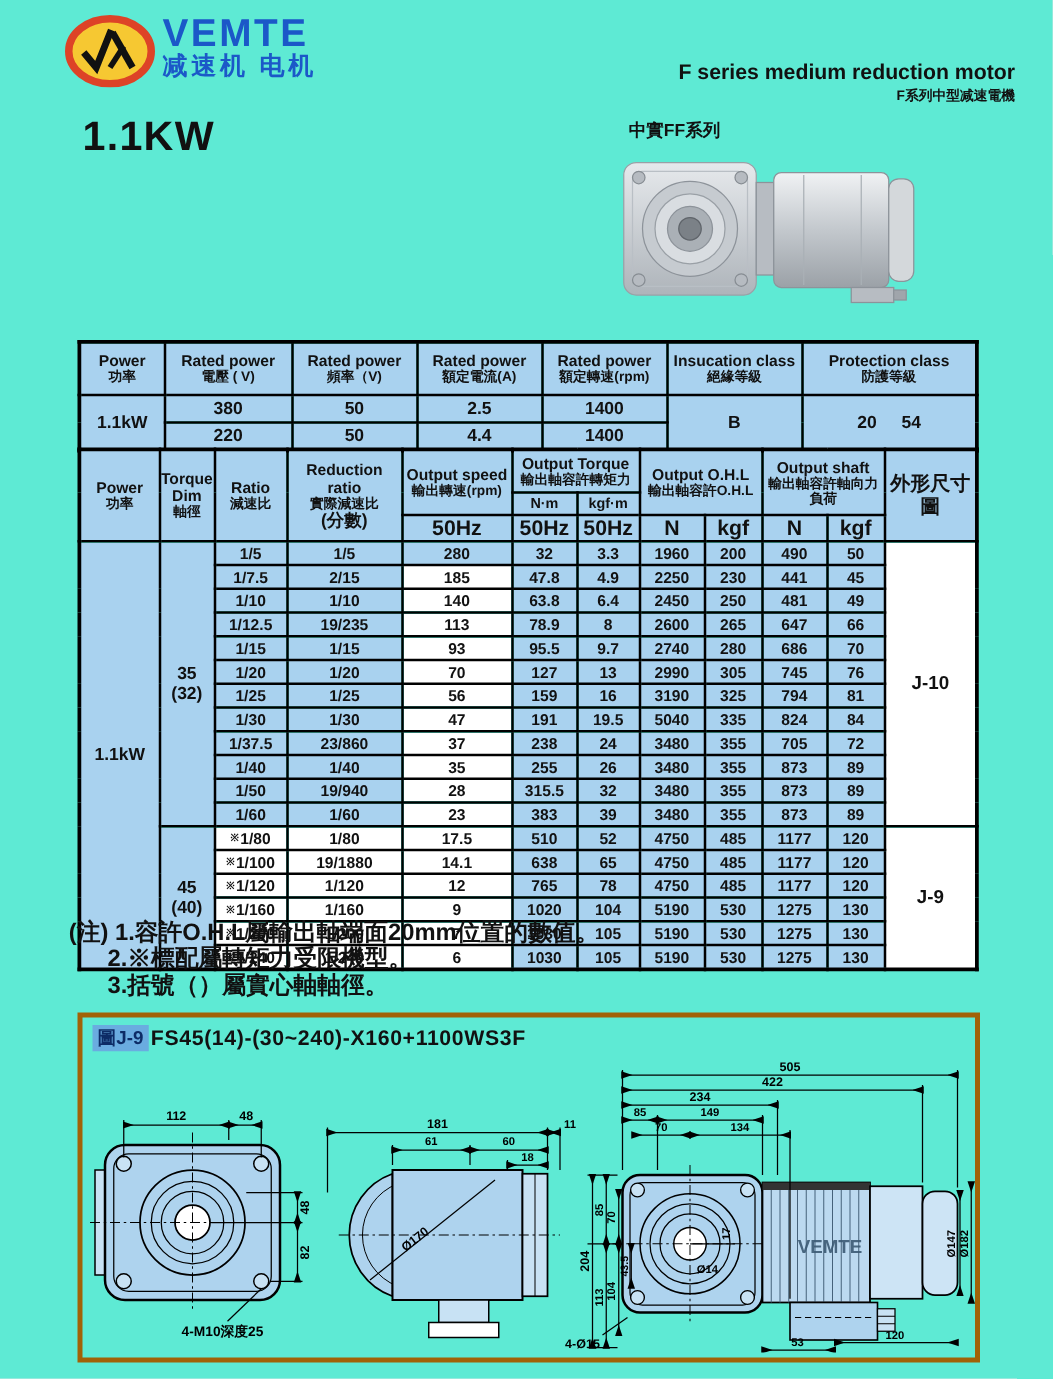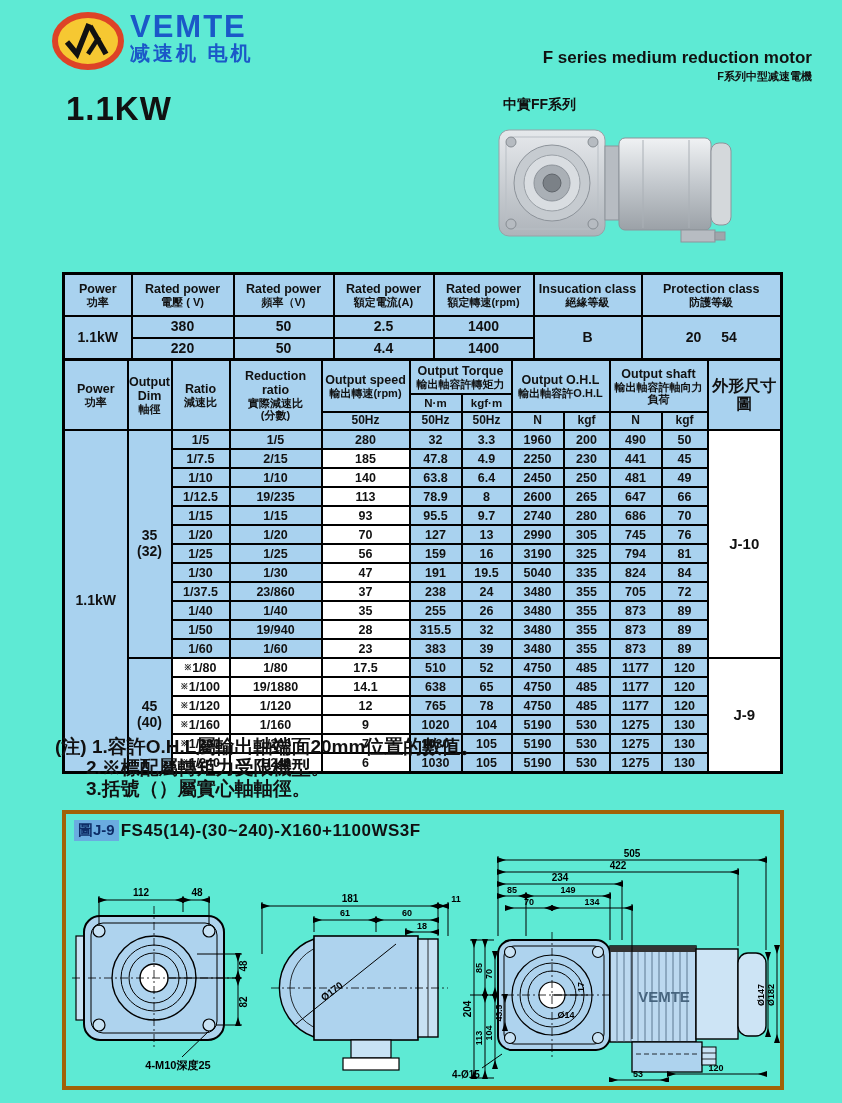--- a/index.html
+++ b/index.html
@@ -20,23 +20,23 @@
 
   
   table.spec{border-collapse:collapse;table-layout:fixed;border:3px solid #000;}
   .spec th,.spec td{border:2px solid #000;background:#a9d2ef;text-align:center;
         vertical-align:middle;padding:0;font-weight:bold;line-height:1.12;overflow:hidden;}
   .spec .w{background:#ffffff;}
   .t1{position:absolute;left:62px;top:272px;width:718px;}
   .t1 th{height:40px;}
   .t1 td{height:20px;font-size:14px;}
   .t2{position:absolute;left:62px;top:358px;width:718px;}
-  .en{font-size:12.5px;} .zh{font-size:11px;} .zh2{font-size:11px;}
+  .en{font-size:12.5px;} .zh{font-size:11px;} .zh2{font-size:14px;}
   .t2 .r1 th{height:32px;} .t2 .r2 th{height:16px;font-size:11.5px;}
-  .t2 .r3 th{height:16px;font-size:12px;}
+  .t2 .r3 th{height:16px;font-size:17px;}
   .t2 td{height:17px;font-size:12.5px;}
   .t2 td.fig{font-size:15px;}
   .t2 td.c-shaft{font-size:14px;}
   .t2 td.c-power{font-size:14px;}
   .mk{font-size:8px;vertical-align:2px;margin-right:1px;}
   .wide-gap{word-spacing:16px;}
   .ins{font-size:16px;}
 
   
   .notes{position:absolute;left:55px;top:736px;font-size:19px;font-weight:bold;line-height:21px;}
@@ -181,21 +181,21 @@
         <col style="width:46px">
         <col style="width:74px">
     </colgroup>
     <thead>
       <tr class="r1">
         <th rowspan="3">
             <div class="en">Power</div>
             <div class="zh">功率</div>
           </th>
         <th rowspan="3">
-            <div class="en">Output Dim</div>
+            <div class="en">Torque Dim</div>
             <div class="zh">軸徑</div>
           </th>
         <th rowspan="3">
             <div class="en">Ratio</div>
             <div class="zh">減速比</div>
           </th>
         <th rowspan="3">
             <div class="en">Reduction ratio</div>
             <div class="zh">實際減速比</div>
             <div class="zh2">(分數)</div>

